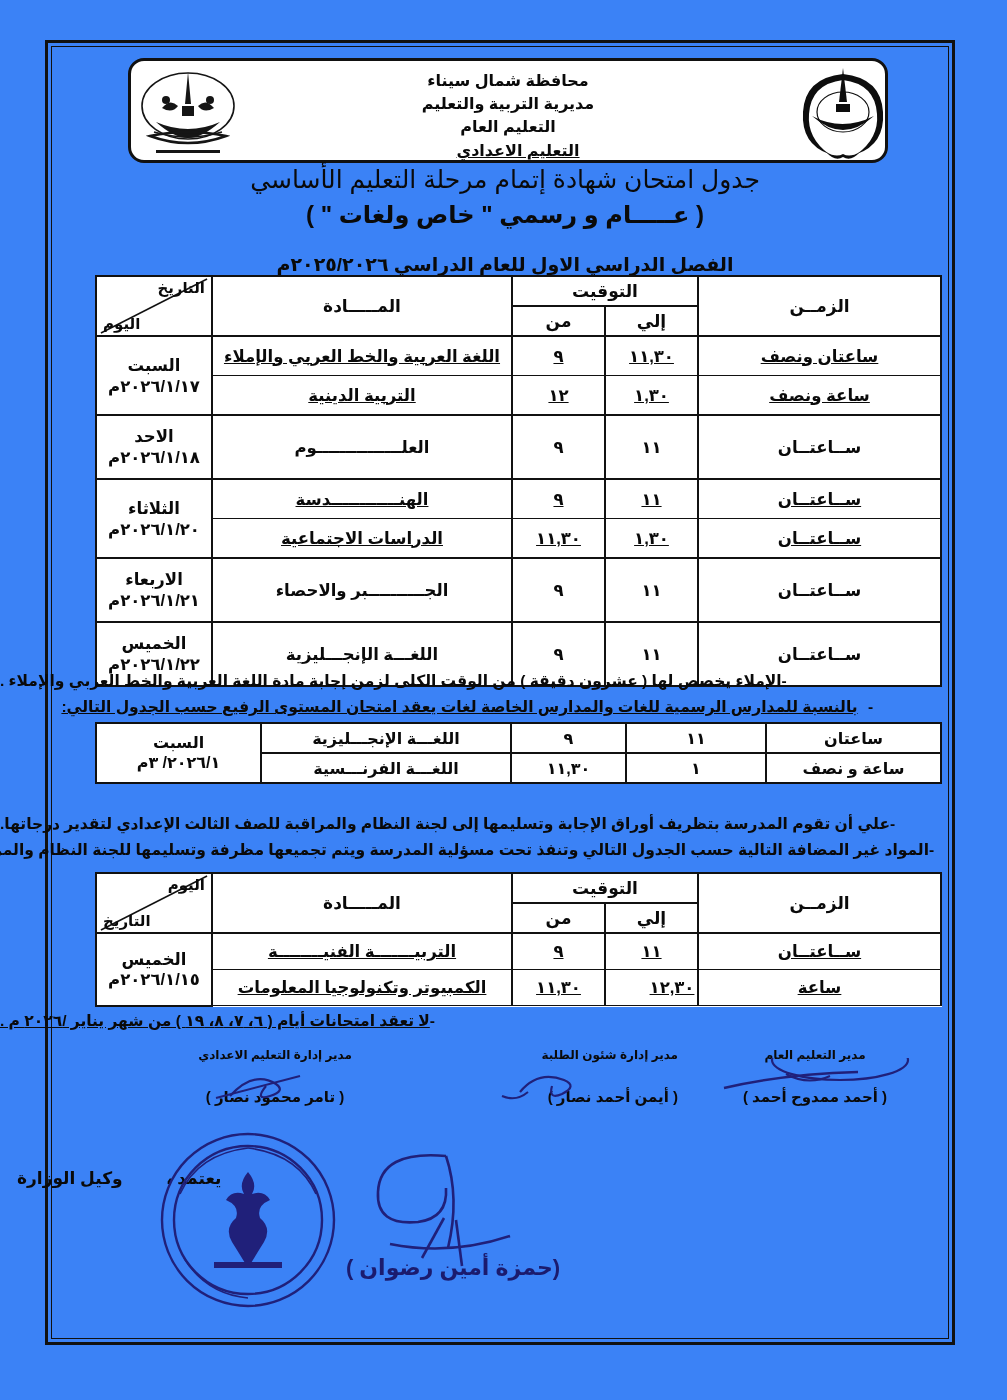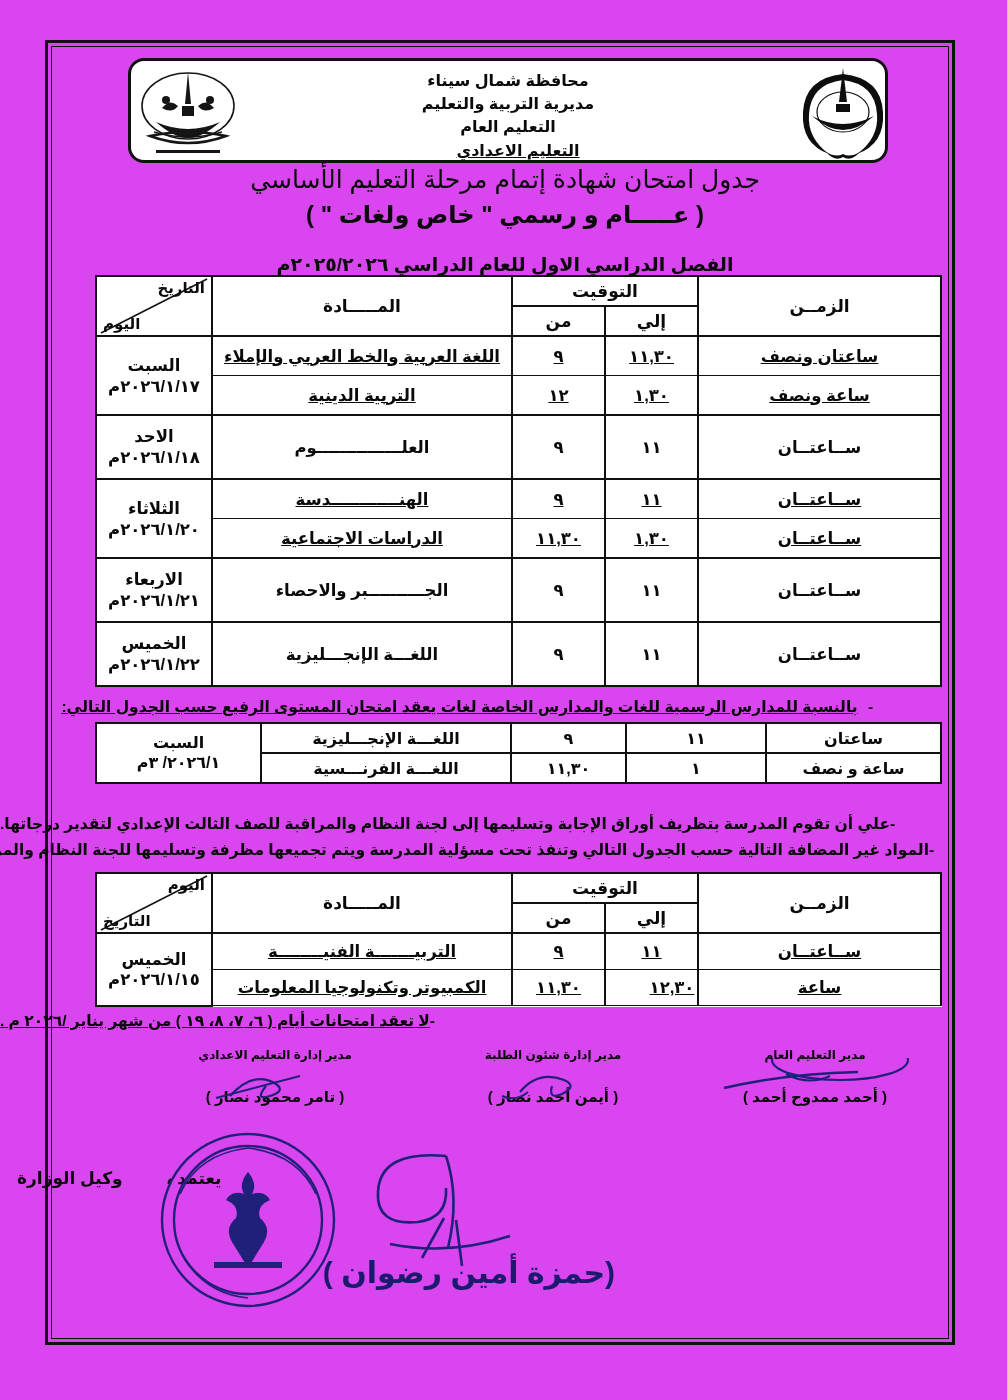--- a/index.html
+++ b/index.html
@@ -4,21 +4,21 @@
 <title>exam-schedule</title>
 <style>
   html,body{margin:0;padding:0;background:#ffffff;}
   body{
     width:1007px;height:1400px;position:relative;overflow:hidden;
     font-family:"Liberation Sans","DejaVu Sans",sans-serif;
     color:#0a0a0a;
   }
   .page{
     position:absolute;inset:0;width:1007px;height:1400px;
-    background:#d946ef;
+    background:#3b82f6;
   }
   
   .page-frame{
     position:absolute;left:45px;top:40px;width:910px;height:1305px;
     border:3px solid #111;box-sizing:border-box;
   }
   .page-frame:after{
     content:"";position:absolute;left:3px;top:3px;right:3px;bottom:3px;
     border:1px solid #111;
   }
@@ -105,31 +105,31 @@
   #extra-table{left:95px;top:872px;width:845px;}
   #extra-table th{height:26px;font-size:17px;}
   #extra-table td{font-size:16.5px;}
 
   
   .sig-row{position:absolute;left:95px;top:1048px;width:845px;height:70px;}
   .sig{position:absolute;text-align:center;width:250px;}
   .sig .role{font-size:12px;font-weight:bold;white-space:nowrap;}
   .sig .name{font-size:15px;font-weight:bold;margin-top:26px;white-space:nowrap;}
   #sig-a{right:0px;}
-  #sig-b{right:262px;}
+  #sig-b{right:262px;text-align:right;}
   #sig-c{right:540px;}
 
   .approve{
     position:absolute;left:0;top:1168px;width:790px;text-align:left;
     font-size:17px;font-weight:bold;padding-left:17px;
   }
   .approve .sp{display:inline-block;width:34px;}
   .minister-name{
-    position:absolute;left:325px;top:1255px;width:290px;text-align:center;
-    font-size:30px;font-weight:bold;color:#1b1b6e;white-space:nowrap;
+    position:absolute;left:308px;top:1255px;width:290px;text-align:center;
+    font-size:22px;font-weight:bold;color:#1b1b6e;white-space:nowrap;
   }
   svg{display:block;}
 </style>
 </head>
 <body>
 
 <div class="page">
   <div class="page-frame"></div>
 
   <div class="head-box">
@@ -264,20 +264,23 @@
           <td class="num">٩</td>
           <td class="subj">اللغـــة الإنجـــليزية</td>
           <td class="dcell" rowspan="1">
             <span class="dn">الخميس</span>
             <span class="dn">٢٠٢٦/١/٢٢م</span>
           </td>
         </tr>
       </tbody>
   </table>
 
+  <div class="note" id="note1">
+    <span class="dash">-</span><span>الإملاء يخصص لها ( عشرون دقيقة ) من الوقت الكلى لزمن إجابة مادة اللغة العربية والخط العربي والإملاء .</span>
+  </div>
   <div class="note" id="note2">
     <span class="dash">-</span><u>بالنسبة للمدارس الرسمية للغات والمدارس الخاصة لغات يعقد امتحان  المستوى الرفيع  حسب الجدول التالي:</u>
   </div>
 
   <table class="sched" id="lang-table">
     <colgroup>
       <col class="l-zaman">
         <col class="l-ela">
         <col class="l-men">
         <col class="l-madda">

